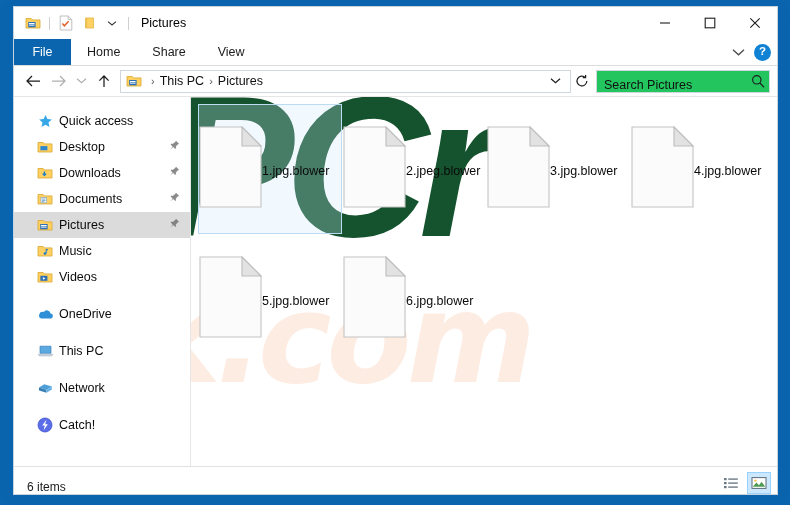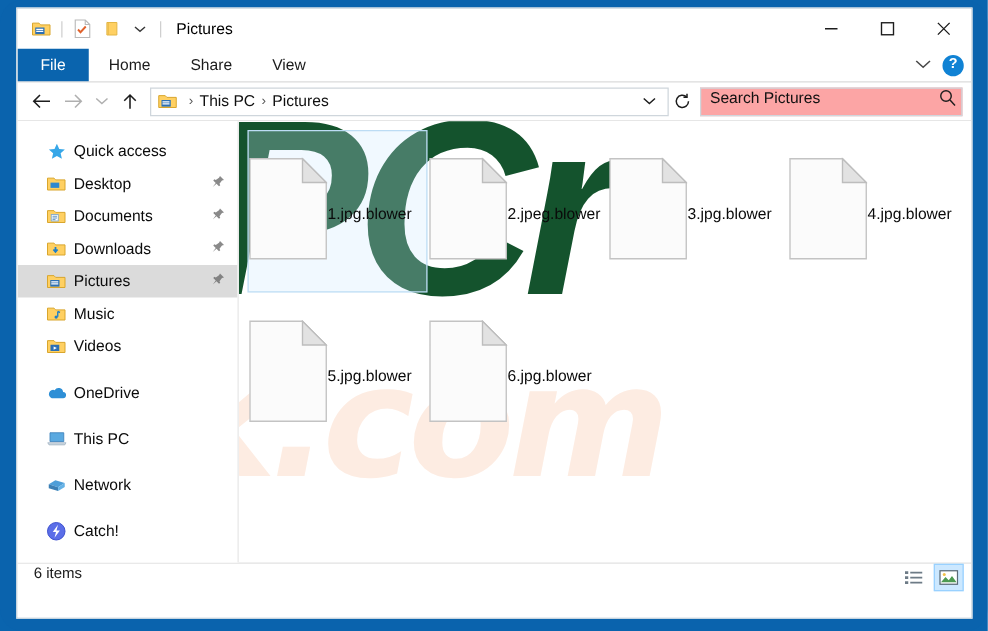--- a/index.html
+++ b/index.html
@@ -158,26 +158,26 @@
   .addr-chevron {
     padding: 0 6px;
     display: flex; align-items: center;
   }
   #refreshbtn {
     width: 22px; height: 23px;
     display: flex; align-items: center; justify-content: center;
     flex: none;
   }
   #searchbox {
-    width: 210px;
+    width: 174px;
     height: 23px;
     border: 1px solid #cfd6dc;
-    background: #fca5a5;
-    display: flex;
-    align-items: flex-start;
+    background: #22c55e;
+    display: flex;
+    align-items: flex-end;
     margin-left: 3px;
     flex: none;
     padding: 0 4px 0 7px;
   }
   #search-ph {
     flex: 1;
     font-size: 12.5px;
     color: #111111;
     white-space: nowrap;
   }
@@ -300,26 +300,26 @@
   .doc-ico svg { display: block; }
   .file-label {
     font-size: 12.5px;
     color: #0a0a0a;
     white-space: nowrap;
     text-align: center;
   }
 
   
   #statusbar {
-    height: 44px;
+    height: 28px;
     flex: none;
     background: #ffffff;
     border-top: 1px solid #e2e2e2;
     display: flex;
-    align-items: flex-start;
+    align-items: flex-end;
     padding: 0 6px 0 13px;
     position: relative;
   }
   #status-text {
     font-size: 12px;
     color: #1a1a1a;
   }
   #status-right {
     margin-left: auto;
     display: flex;
@@ -503,40 +503,40 @@
             <svg width="11" height="11" viewBox="0 0 11 11">
                 <path d="M7 .8L10.2 4 8.6 4.4 6.6 7l.6 1.1-1 .9-2-2-3 2.5 2.4-3.1-2-2 .9-1L3.6 4l2.6-1.9z" fill="#6a6a6a"></path>
               </svg>
           </span>
         </div>
 
         <div class="nav-item child">
           <span class="nav-ico">
             <svg width="16" height="14" viewBox="0 0 16 14">
               <path d="M1 2.5h5.2l1.3 1.4H15v8.1H1z" fill="#ffd062" stroke="#d9a62c" stroke-width=".8"></path>
-              <rect x="4" y="5.6" width="5.6" height="5.2" fill="#ffffff" stroke="#7fa8cc" stroke-width=".7"></rect>
-              <path d="M5 7h3.6M5 8.4h3.6M5 9.7h2.4" stroke="#4b86bd" stroke-width=".7" fill="none"></path>
-            </svg>
-          </span>
-          <span>Documents</span>
+              <path d="M7.4 5.6v3.1M5.7 7.6l1.7 1.9 1.7-1.9" fill="none" stroke="#1e7fc9" stroke-width="1.4"></path>
+            </svg>
+          </span>
+          <span>Downloads</span>
           <span class="nav-pin">
             <svg width="11" height="11" viewBox="0 0 11 11">
                 <path d="M7 .8L10.2 4 8.6 4.4 6.6 7l.6 1.1-1 .9-2-2-3 2.5 2.4-3.1-2-2 .9-1L3.6 4l2.6-1.9z" fill="#6a6a6a"></path>
               </svg>
           </span>
         </div>
 
         <div class="nav-item child">
           <span class="nav-ico">
             <svg width="16" height="14" viewBox="0 0 16 14">
               <path d="M1 2.5h5.2l1.3 1.4H15v8.1H1z" fill="#ffd062" stroke="#d9a62c" stroke-width=".8"></path>
-              <path d="M7.4 5.6v3.1M5.7 7.6l1.7 1.9 1.7-1.9" fill="none" stroke="#1e7fc9" stroke-width="1.4"></path>
-            </svg>
-          </span>
-          <span>Downloads</span>
+              <rect x="4" y="5.6" width="5.6" height="5.2" fill="#ffffff" stroke="#7fa8cc" stroke-width=".7"></rect>
+              <path d="M5 7h3.6M5 8.4h3.6M5 9.7h2.4" stroke="#4b86bd" stroke-width=".7" fill="none"></path>
+            </svg>
+          </span>
+          <span>Documents</span>
           <span class="nav-pin">
             <svg width="11" height="11" viewBox="0 0 11 11">
                 <path d="M7 .8L10.2 4 8.6 4.4 6.6 7l.6 1.1-1 .9-2-2-3 2.5 2.4-3.1-2-2 .9-1L3.6 4l2.6-1.9z" fill="#6a6a6a"></path>
               </svg>
           </span>
         </div>
 
         <div class="nav-item child selected">
           <span class="nav-ico">
             <svg width="16" height="14" viewBox="0 0 16 14">

